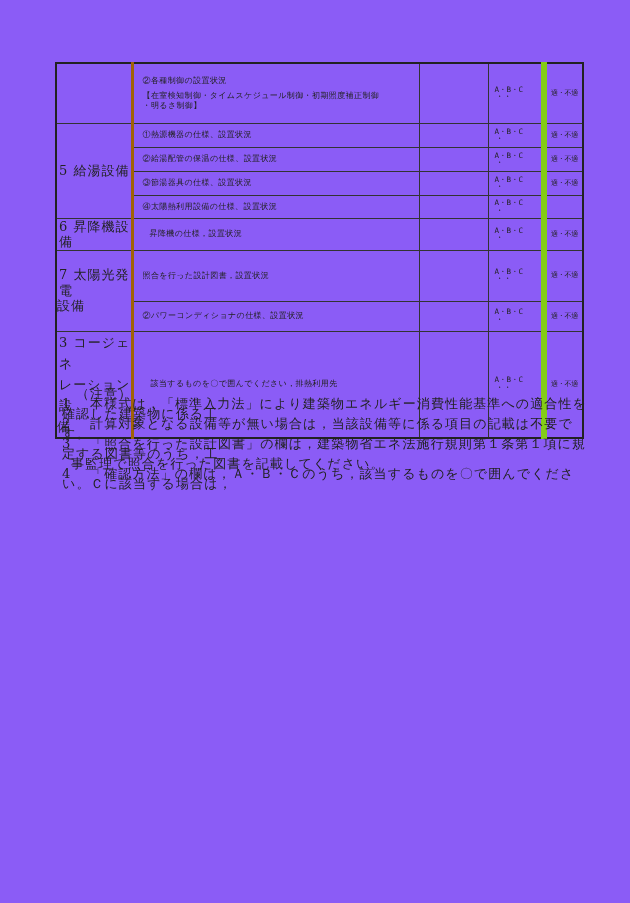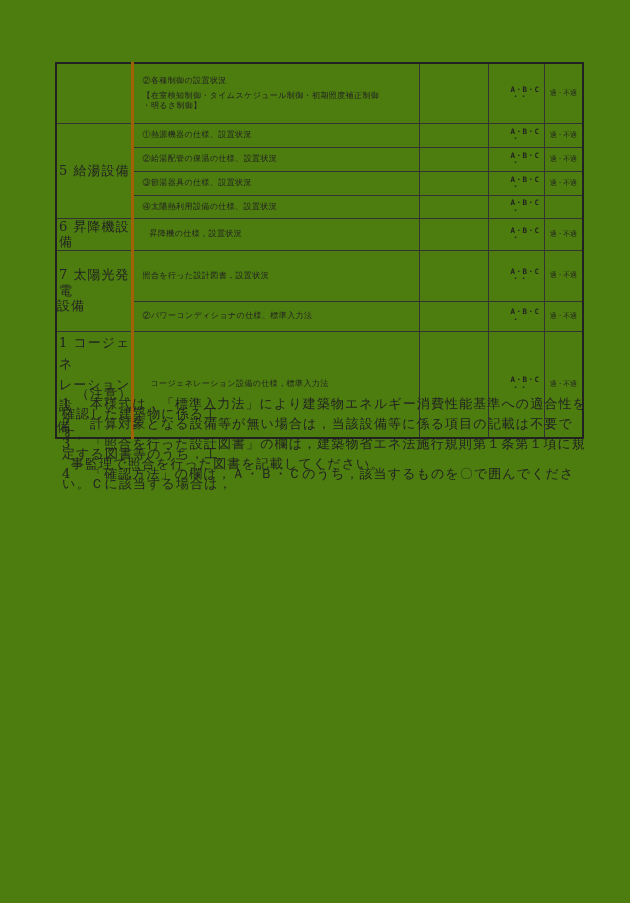--- a/index.html
+++ b/index.html
@@ -1,33 +1,33 @@
 <!DOCTYPE html>
 <html><head>
   <meta charset="utf-8">
   <style>
     html, body { margin: 0; padding: 0; background: #ffffff; }
     body { width: 630px; height: 903px; position: relative; overflow: hidden;
            font-family: "DejaVu Serif", "Liberation Serif", serif; color: #222; }
-    .page { position: absolute; left: 0; top: 0; width: 630px; height: 903px; background: #4d7c0f; }
+    .page { position: absolute; left: 0; top: 0; width: 630px; height: 903px; background: #8b5cf6; }
 
     table.check {
       position: absolute; left: 55px; top: 62px;
       width: 527px; border-collapse: collapse;
       border: 2px solid #222; table-layout: fixed;
     }
     table.check td {
       border: 1px solid #333; padding: 0; font-size: 8px; line-height: 1.2;
       vertical-align: middle;
     }
     table.check td.sec { border-right: 3px solid #a16207; padding-left: 2px; font-size: 13px; letter-spacing: 1px; }
     table.check td.item { padding-left: 9px; font-size: 8px; letter-spacing: 0.4px; border-left: 1px solid #888;}
     table.check td.blank { border-left: 1px solid #555; }
-    table.check td.method { border-left: 1px solid #555; padding-left: 22px; position: relative; font-family: "DejaVu Sans Mono", "Liberation Mono", monospace; font-size: 7.5px; font-weight: bold; }
-    table.check td.judge { border-left: 1px solid #84cc16; text-align: center; font-size: 7px; letter-spacing: -0.3px; }
+    table.check td.method { border-left: 1px solid #555; padding-left: 6px; position: relative; font-family: "DejaVu Sans Mono", "Liberation Mono", monospace; font-size: 7.5px; }
+    table.check td.judge { border-left: 6px solid #84cc16; text-align: center; font-size: 7px; letter-spacing: -0.3px; }
     .thick-top td { border-top: 2px solid #222; }
 
     .method-wrap { position: relative; display: inline-block; line-height: 1; }
     .method-abc { display: block; }
     .method-dots { display: block; padding-left: 1px; line-height: 0.7; font-size: 8px; margin-top: 1px; }
     .method-top { vertical-align: top; padding-top: 1px !important; }
 
     .sec-big { line-height: 2.6; }
 
     .notes { position: absolute; left: 62px; top: 389px; width: 530px;
@@ -118,35 +118,35 @@
         <div style="margin-left:-2px">設備</div>
       </td>
       <td class="item">照合を行った設計図書，設置状況</td>
       <td class="blank"></td>
       <td class="method">
         <span class="method-wrap"><span class="method-abc">A・B・C</span><span class="method-dots">・・</span></span>
       </td>
       <td class="judge">適・不適</td>
     </tr>
     <tr style="height:30px">
-      <td class="item">②パワーコンディショナの仕様、標準入力法</td>
+      <td class="item">②パワーコンディショナの仕様、設置状況</td>
       <td class="blank"></td>
       <td class="method">
         <span class="method-wrap"><span class="method-abc">A・B・C</span><span class="method-dots">・</span></span>
       </td>
       <td class="judge">適・不適</td>
     </tr>
 
     <tr class="thick-top" style="height:66px">
       <td class="sec" style="line-height:21px">
-        <div>1 コージェネ</div>
+        <div>3 コージェネ</div>
         <div>レーション設</div>
         <div style="margin-left:-2px">備</div>
       </td>
-      <td class="item" style="padding-left:17px">コージェネレーション設備の仕様，標準入力法</td>
+      <td class="item" style="padding-left:17px">該当するものを〇で囲んでください，排熱利用先</td>
       <td class="blank"></td>
       <td class="method">
         <span class="method-wrap"><span class="method-abc">A・B・C</span><span class="method-dots">・・</span></span>
       </td>
       <td class="judge">適・不適</td>
     </tr>
   </tbody>
     </table>
 
   <div class="notes">

